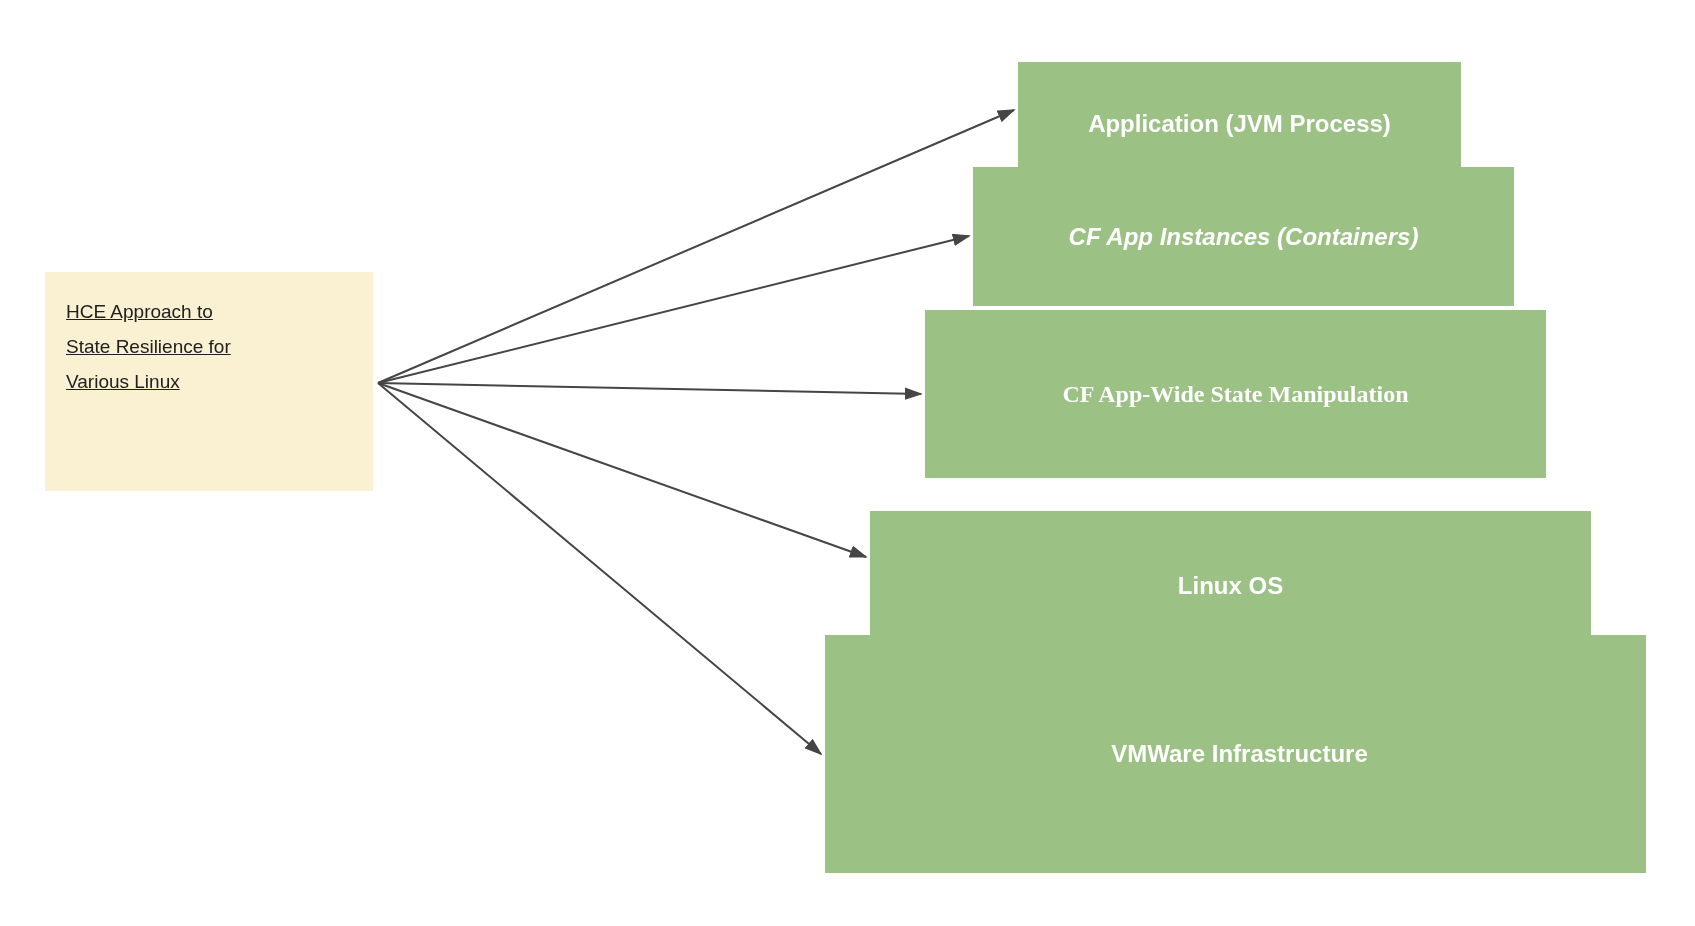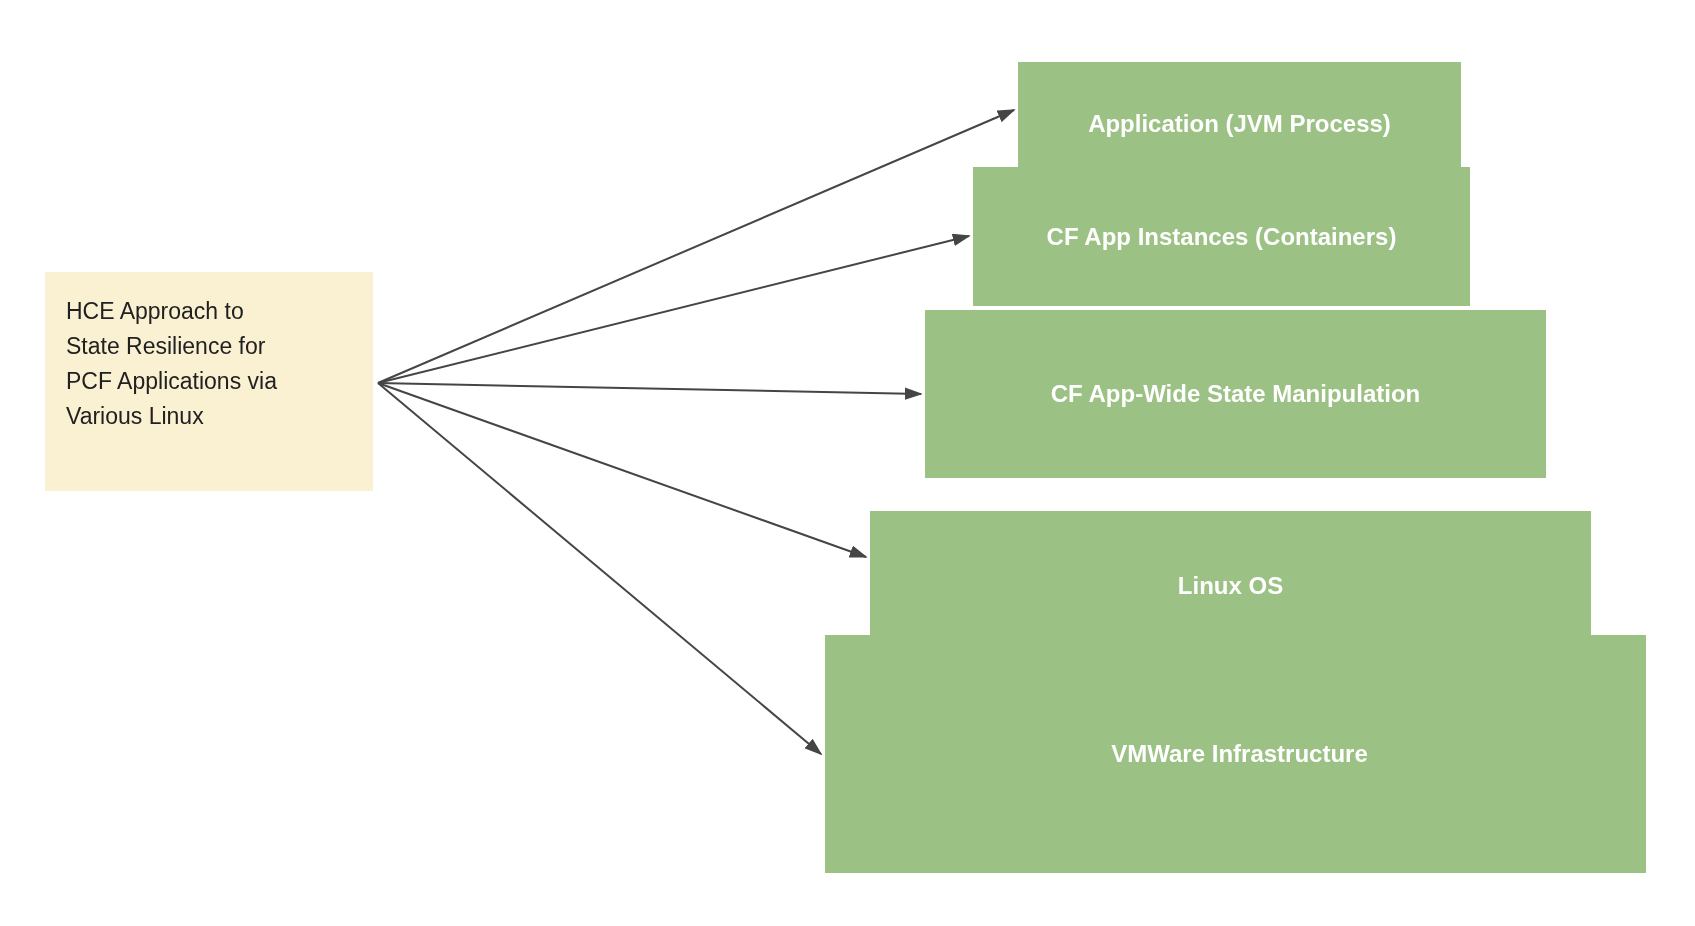--- a/index.html
+++ b/index.html
@@ -21,38 +21,39 @@
     overflow: hidden;
   }
   .source-box {
     position: absolute;
     left: 45px;
     top: 272px;
     width: 328px;
     height: 219px;
     background: var(--source-box-fill);
     color: var(--source-box-text);
-    font-size: 23px;
+    font-size: 19px;
     line-height: 35px;
     padding: 22px 8px 16px 21px;
+    text-decoration: underline;
   }
   .level {
     position: absolute;
     background: var(--level-box-fill);
     color: var(--level-box-text);
     font-weight: bold;
     font-size: 24px;
     display: flex;
     align-items: center;
     justify-content: center;
     text-align: center;
   }
   #level-0 { left: 1018px; top: 62px;  width: 443px; height: 124px;  }
-  #level-1 { left: 973px;  top: 167px; width: 497px; height: 139px; }
-  #level-2 { left: 925px;  top: 310px; width: 621px; height: 168px; }
+  #level-1 { left: 973px;  top: 167px; width: 541px; height: 139px; font-style: italic; }
+  #level-2 { left: 925px;  top: 310px; width: 621px; height: 168px; font-family: Liberation Serif, serif; }
   #level-3 { left: 870px;  top: 483px; width: 721px; height: 149px; margin-top: 28px; }
   #level-4 { left: 825px;  top: 635px; width: 821px; height: 238px; padding-left: 8px; }
   svg.arrows {
     position: absolute;
     left: 0; top: 0;
     width: 1695px; height: 926px;
     pointer-events: none;
   }
   svg.arrows line { stroke: var(--arrow); stroke-width: 2; }
   svg.arrows marker path { fill: var(--arrow); }
@@ -71,21 +72,20 @@
     <line x1="378" y1="383" x2="1014" y2="110" marker-end="url(#arrowhead)"></line>
     <line x1="378" y1="383" x2="969" y2="236" marker-end="url(#arrowhead)"></line>
     <line x1="378" y1="383" x2="921" y2="394" marker-end="url(#arrowhead)"></line>
     <line x1="378" y1="383" x2="866" y2="557" marker-end="url(#arrowhead)"></line>
     <line x1="378" y1="383" x2="821" y2="754" marker-end="url(#arrowhead)"></line>
   </svg>
 
   <div class="source-box">
     <div>HCE Approach to</div>
     <div>State Resilience for</div>
-    <div>PCF Applications via</div>
     <div>Various Linux</div>
   </div>
 
   <div id="level-0" class="level">
     <span>Application (JVM Process)</span>
   </div>
   <div id="level-1" class="level">
     <span>CF App Instances (Containers)</span>
   </div>
   <div id="level-2" class="level">

